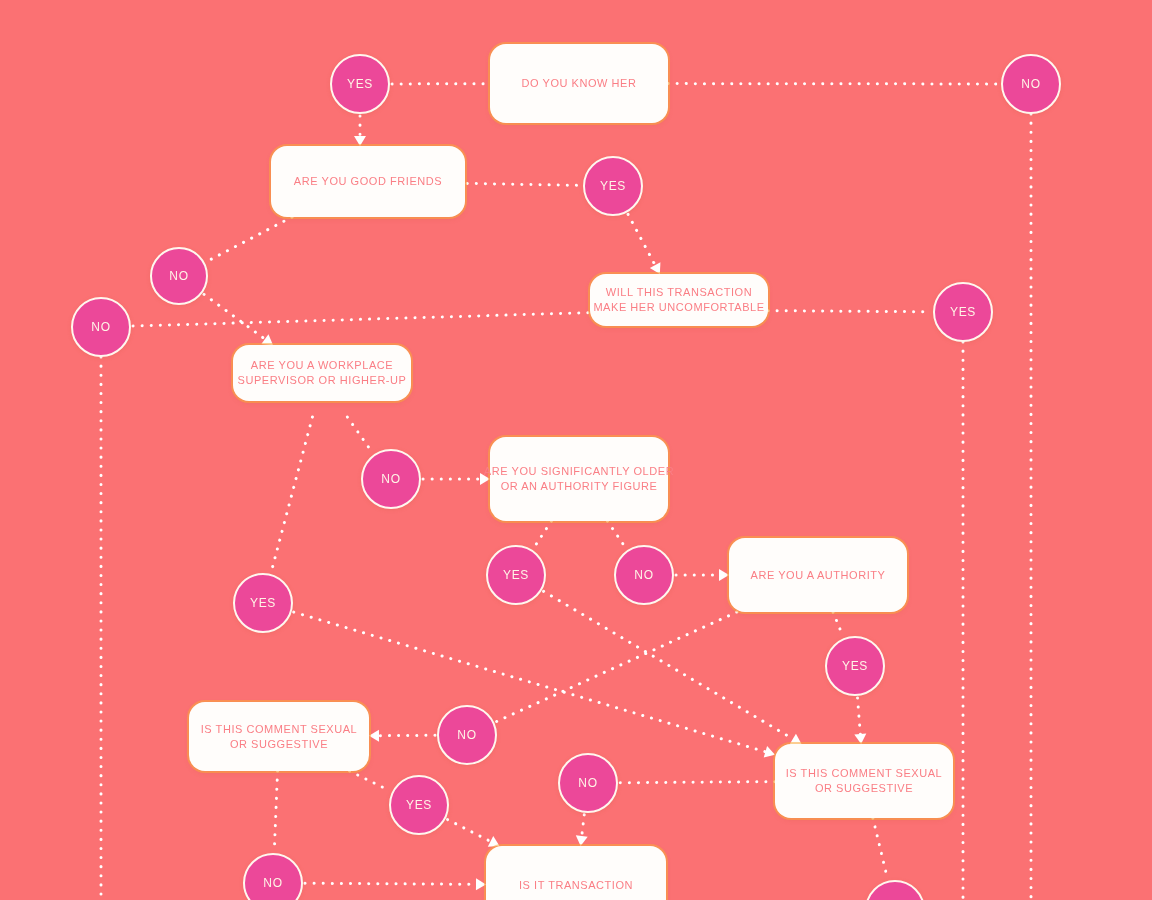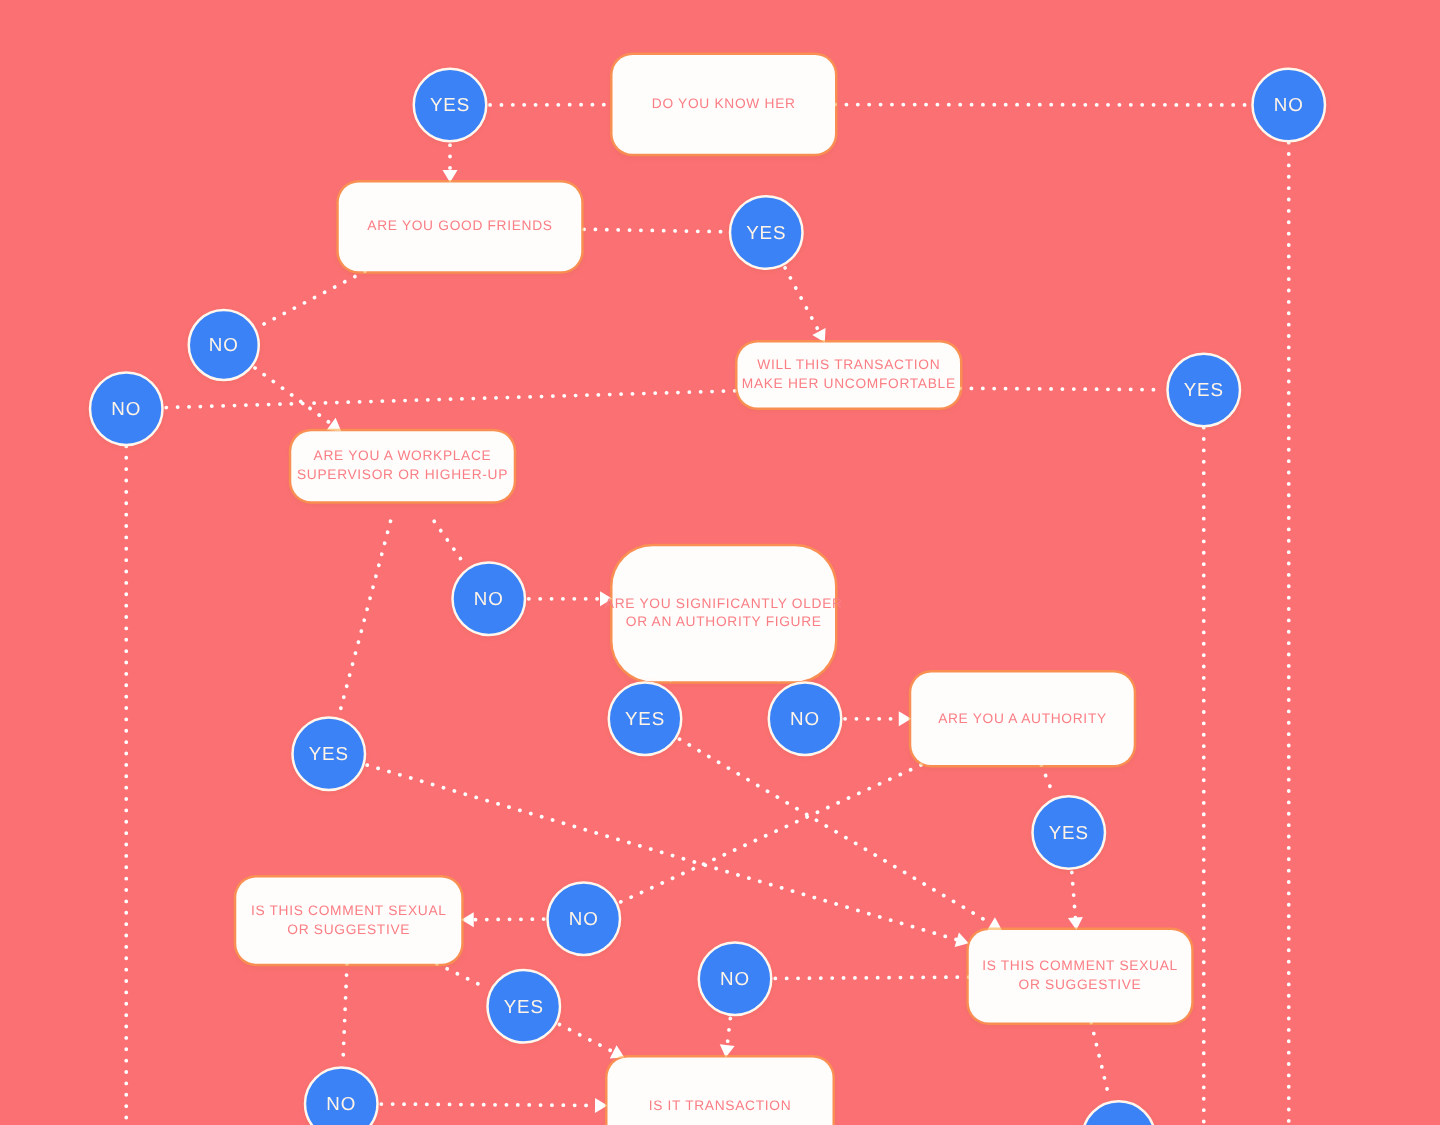--- a/index.html
+++ b/index.html
@@ -38,25 +38,25 @@
     border-radius: 16px;
     color: #FA7E85;
     font-size: 11px;
     letter-spacing: 0.55px;
     line-height: 15px;
     font-weight: 400;
     padding: 6px 6px;
     box-shadow: 0 0 0 2px rgba(250,170,60,0.55), 0 2px 5px rgba(214,90,70,0.25);
   }
   .circle {
-    background: #3b82f6;
+    background: #ec4899;
     border-radius: 50%;
     border: 2px solid #FFF7EE;
     color: #FFF4E6;
-    font-size: 15px;
+    font-size: 12px;
     letter-spacing: 0.7px;
     box-shadow: 0 1px 4px rgba(200,90,60,0.20);
   }
   .box-line { display: block; white-space: nowrap; }
 </style>
 </head>
 <body>
 
 <div id="canvas">
   <svg id="edges" viewBox="0 0 1152 900">
@@ -175,21 +175,21 @@
         <span class="box-line">WILL THIS TRANSACTION</span>
         <span class="box-line">MAKE HER UNCOMFORTABLE</span>
       </div>
     </div>
     <div class="node box" style="left: 233px; top: 345px; width: 178px; height: 56px;">
       <div>
         <span class="box-line">ARE YOU A WORKPLACE</span>
         <span class="box-line">SUPERVISOR OR HIGHER-UP</span>
       </div>
     </div>
-    <div class="node box" style="left: 490px; top: 437px; width: 178px; height: 108px; border-radius: 32px;">
+    <div class="node box" style="left: 490px; top: 437px; width: 178px; height: 84px;">
       <div>
         <span class="box-line">ARE YOU SIGNIFICANTLY OLDER</span>
         <span class="box-line">OR AN AUTHORITY FIGURE</span>
       </div>
     </div>
     <div class="node box" style="left: 729px; top: 538px; width: 178px; height: 74px;">
       <div>
         <span class="box-line">ARE YOU A AUTHORITY</span>
       </div>
     </div>

